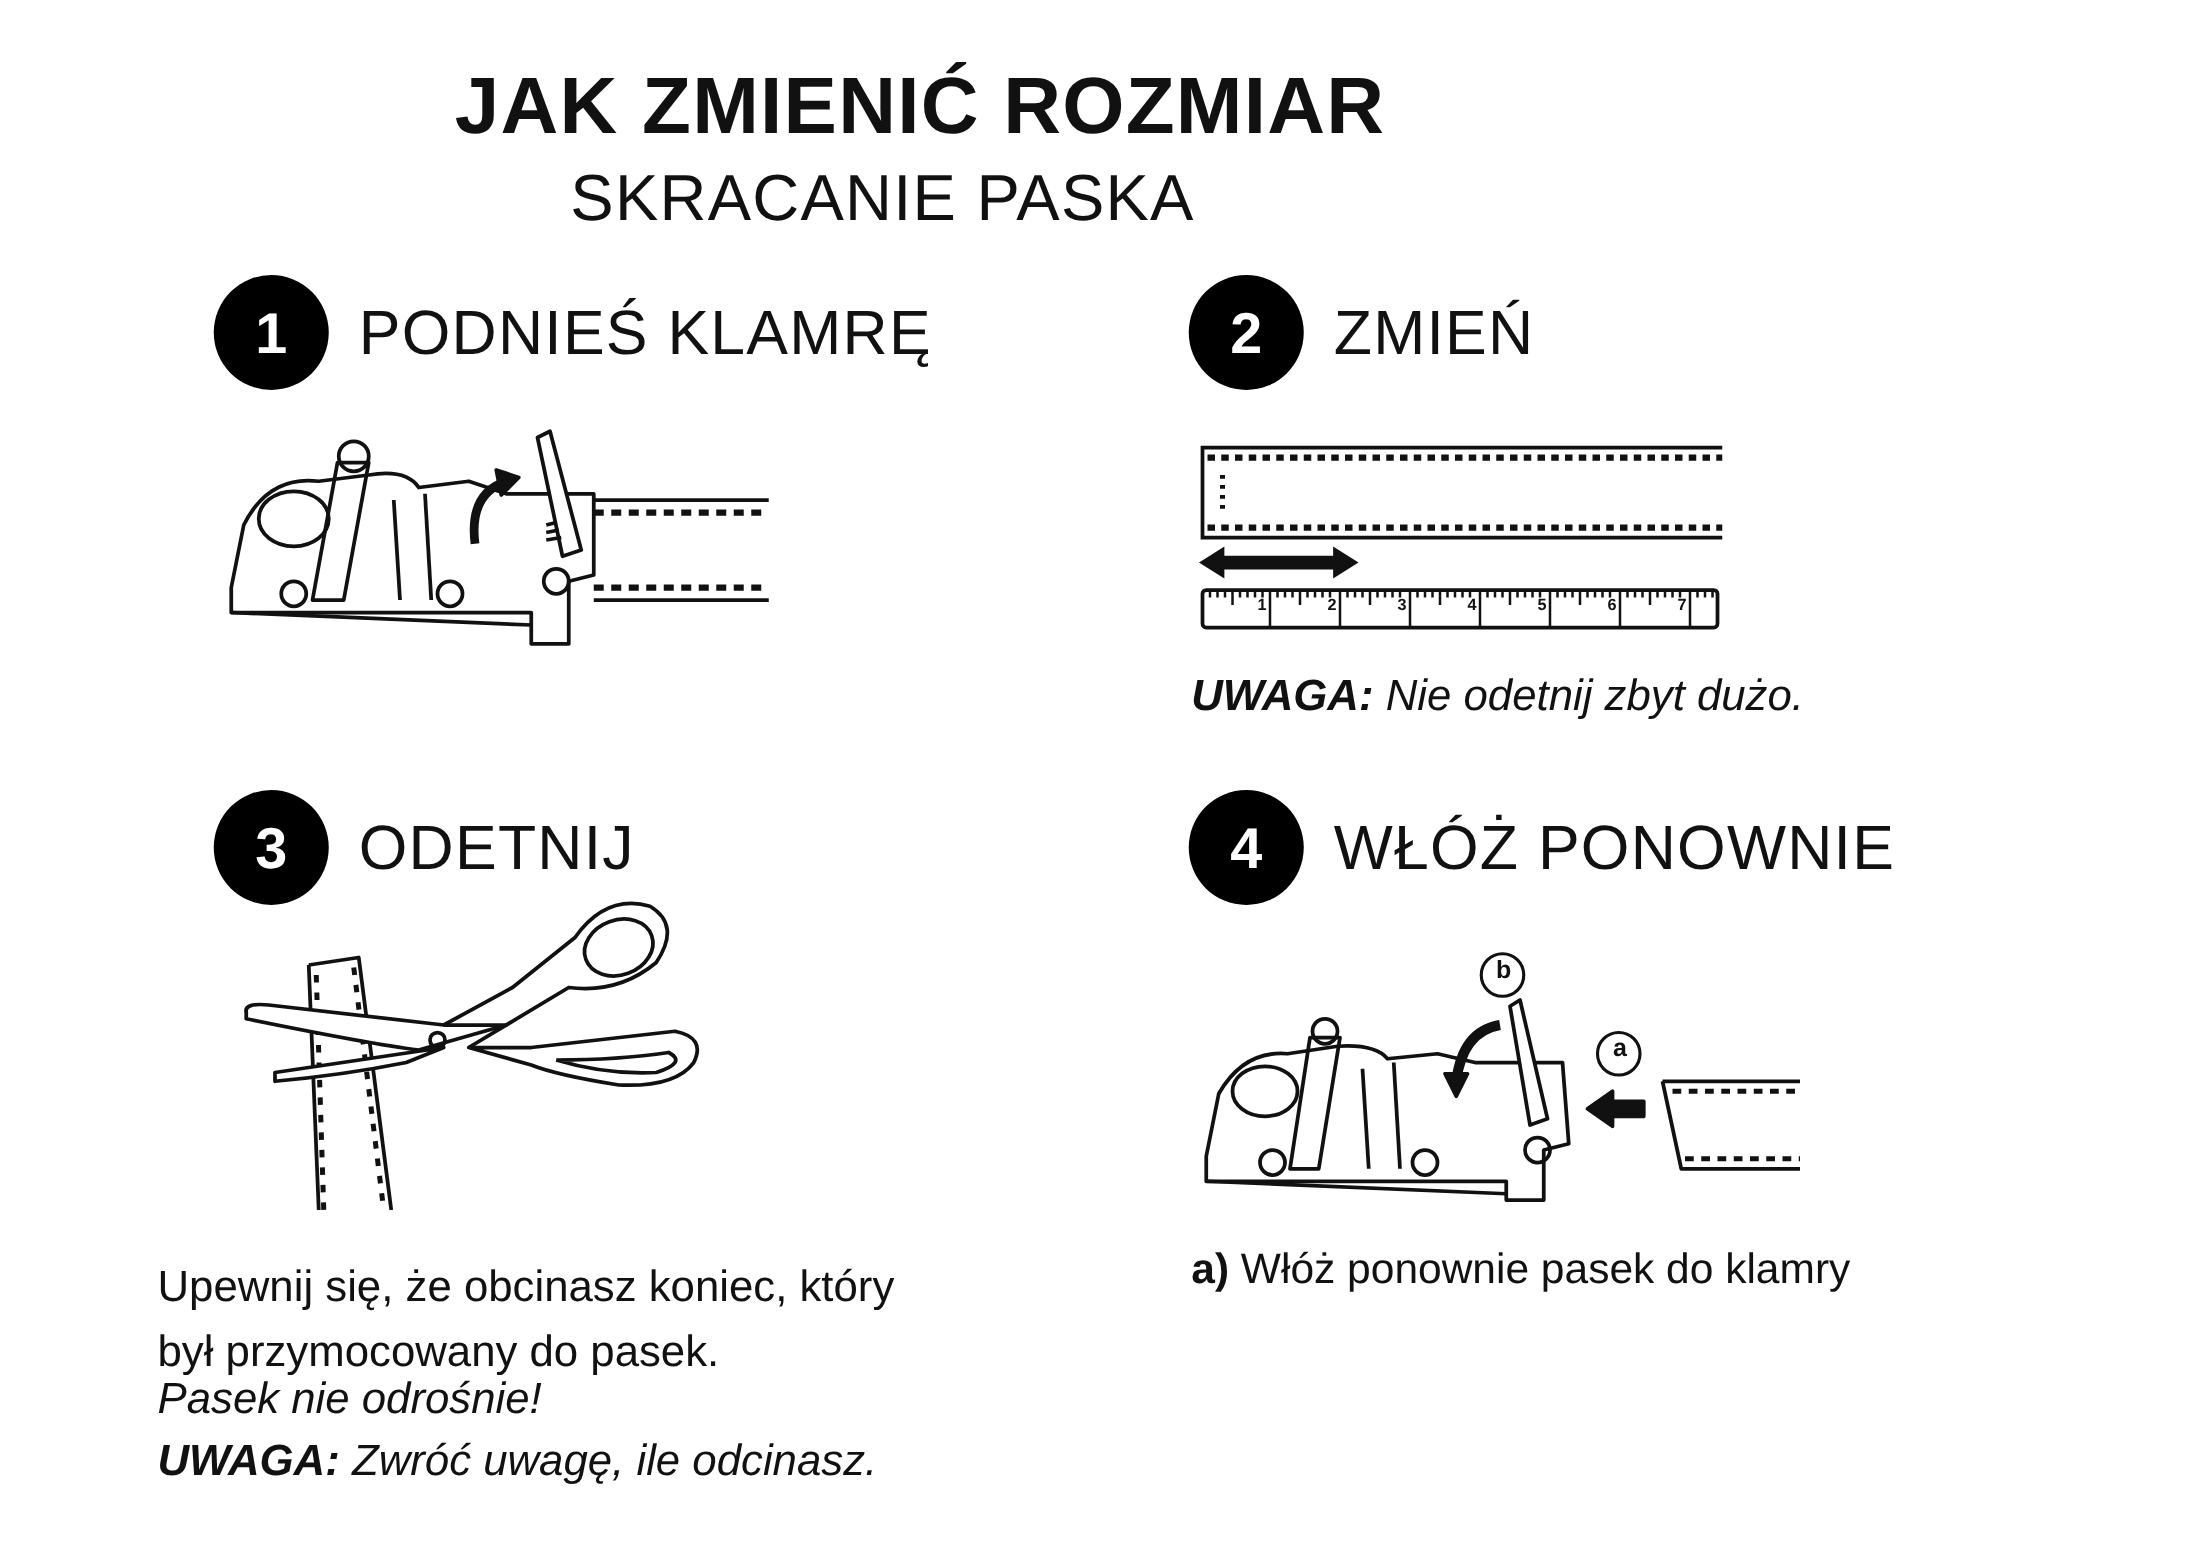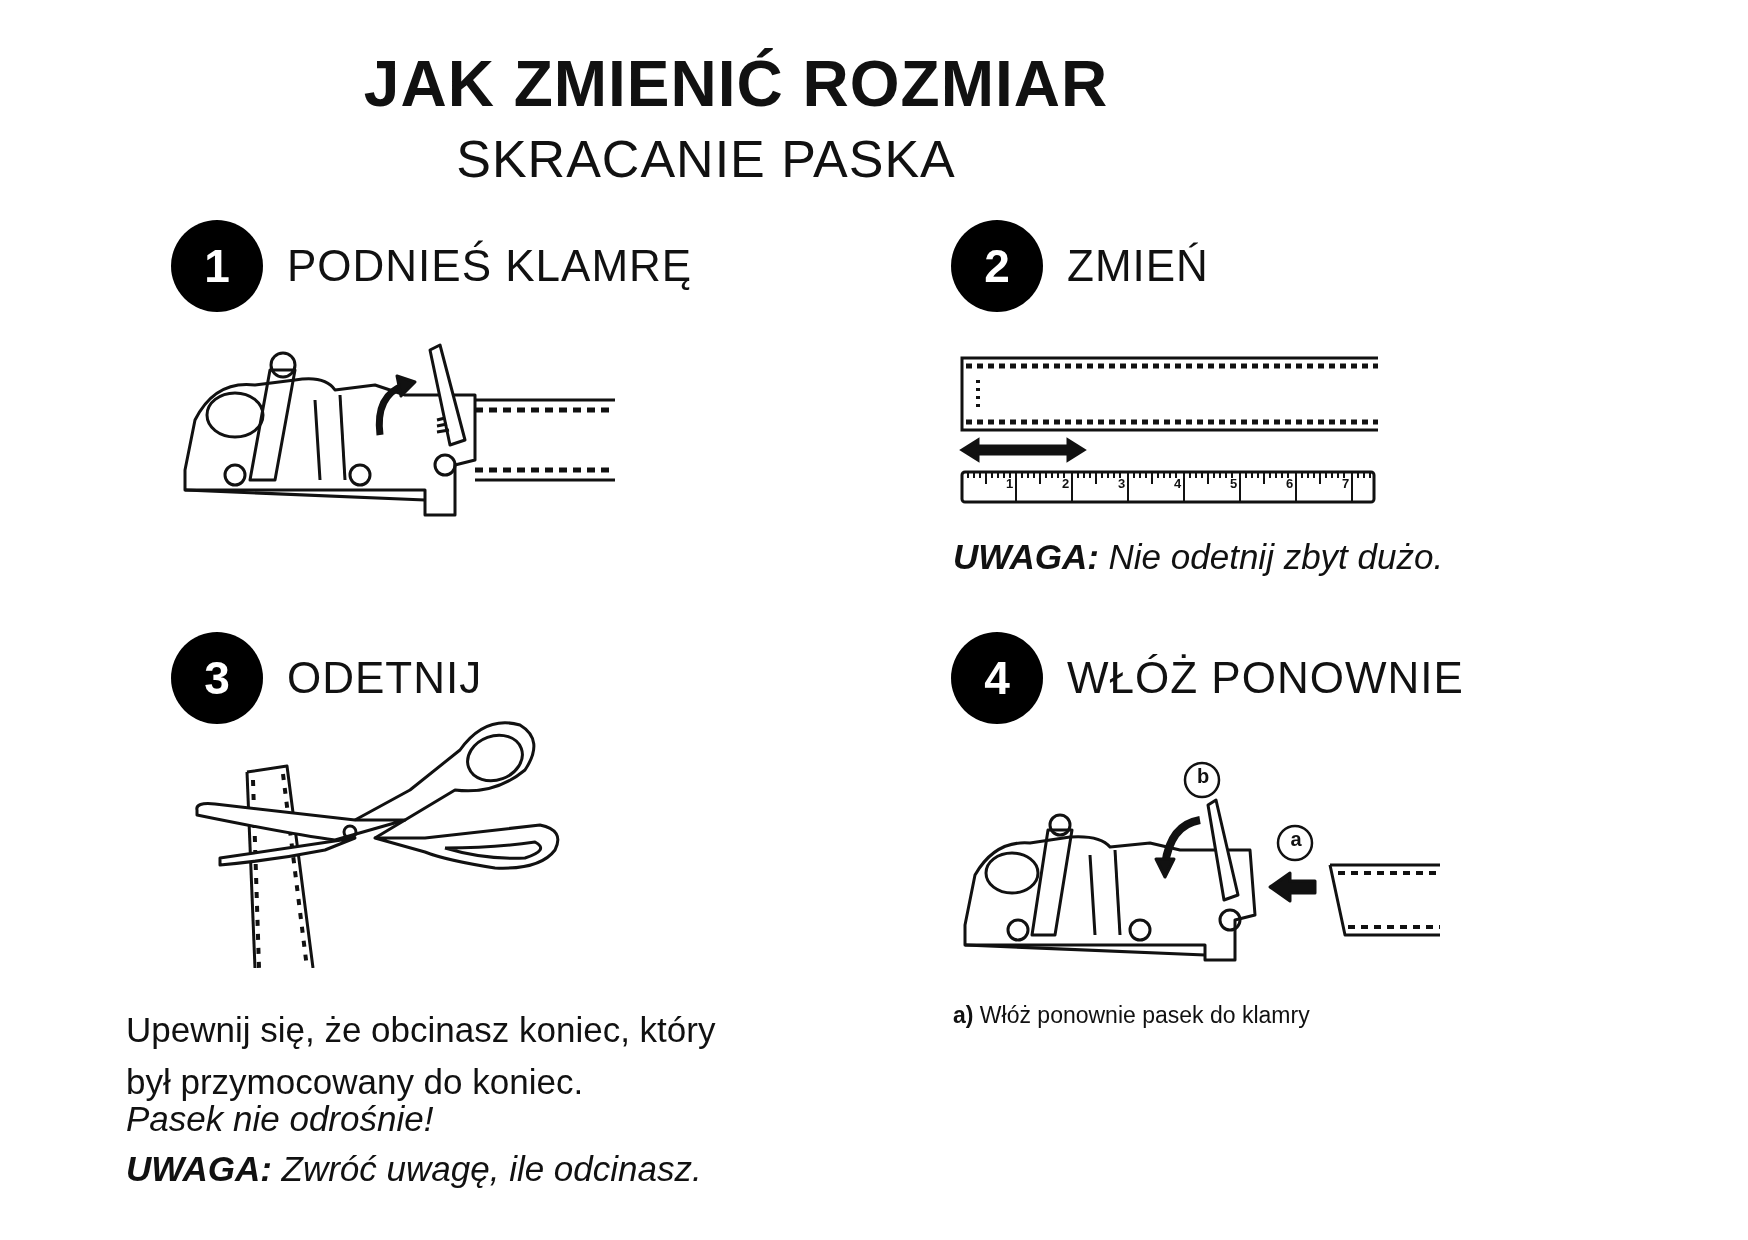--- a/index.html
+++ b/index.html
@@ -6,25 +6,25 @@
   body { width:1748px; height:1240px; position:relative; overflow:hidden; color:#111111;
          font-family:"Liberation Sans", sans-serif; }
   .abs { position:absolute; }
   .title { left:0; width:1472px; top:44px; text-align:center; font-weight:bold; font-size:64px;
            letter-spacing:1px; line-height:80px; }
   .subtitle { left:0; width:1412px; top:128px; text-align:center; font-size:52px; line-height:62px;
               letter-spacing:1px; font-weight:normal; }
   .step-head { display:flex; align-items:center; }
   .num { width:92px; height:92px; border-radius:50%; background:#000; color:#fff; display:flex;
          align-items:center; justify-content:center; font-weight:bold; font-size:46px; }
-  .step-label { margin-left:24px; font-size:44px; letter-spacing:1px; line-height:56px; }
+  .step-label { margin-left:24px; font-size:50px; letter-spacing:1px; line-height:56px; }
   .body-text { font-size:35px; line-height:52px; }
   .note { font-size:35px; line-height:50px; font-style:italic; }
   .note b { font-weight:bold; font-style:italic; }
-  .caption { font-size:23px; line-height:50px; }
+  .caption { font-size:34px; line-height:50px; }
   .caption b { font-weight:bold; }
   svg { display:block; }
 </style>
 </head>
 <body>
 
 <div class="abs title">JAK ZMIENIĆ ROZMIAR</div>
 <div class="abs subtitle">SKRACANIE PASKA</div>
 
 <div class="abs step-head" style="left:171px; top:220px;">
@@ -124,21 +124,21 @@
 
     <path d="M160 100 L215 70 L265 30 Q290 -5 325 5 Q350 20 330 50 Q300 75 260 70 L180 118"></path>
     <ellipse cx="300" cy="38" rx="28" ry="22" transform="rotate(-20 300 38)"></ellipse>
 
     <path d="M180 118 L230 118 Q300 110 345 105 Q370 110 360 130 Q345 150 300 148 Q250 140 230 132 Z"></path>
     <path d="M250 128 Q300 128 340 122 Q355 130 330 138 Q290 140 250 128"></path>
   </svg>
 </div>
 <div class="abs body-text" style="left:126px; top:1004px;">
   <div>Upewnij się, że obcinasz koniec, który</div>
-  <div>był przymocowany do koniec.</div>
+  <div>był przymocowany do pasek.</div>
 </div>
 <div class="abs note" style="left:126px; top:1094px;">
   <div>Pasek nie odrośnie!</div>
   <div>
     <b>UWAGA:</b>
     <span>Zwróć uwagę, ile odcinasz.</span>
   </div>
 </div>
 
 <div class="abs step-head" style="left:951px; top:632px;">

